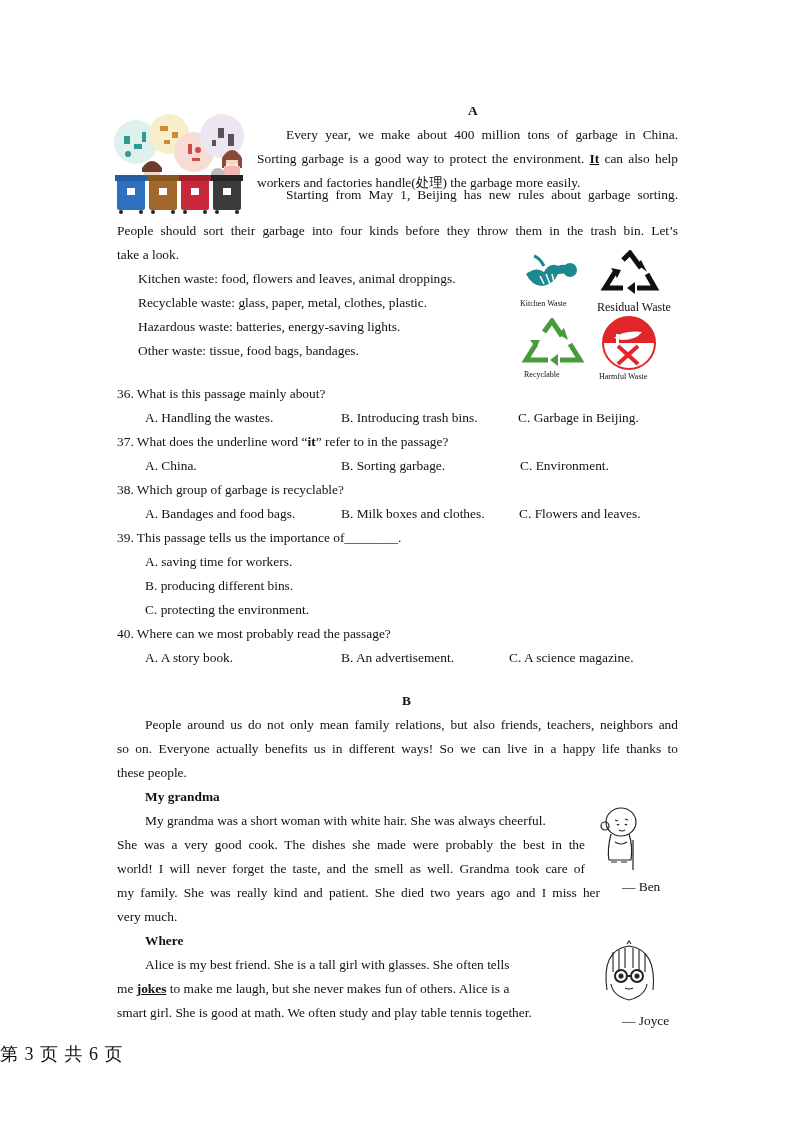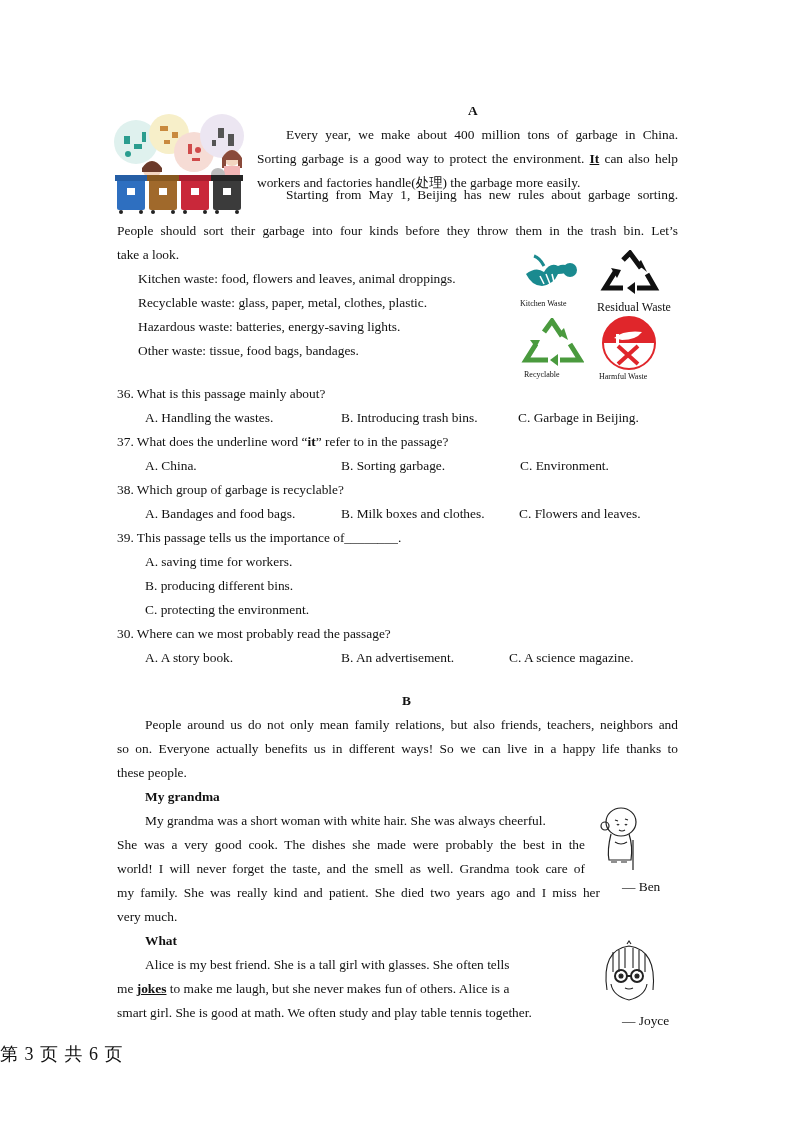--- a/index.html
+++ b/index.html
@@ -176,21 +176,21 @@
 <div class="abs" style="left:117px;top:478px;line-height:24px;">38. Which group of garbage is recyclable?</div>
 <div class="opt" style="left:145px;top:502px;">A. Bandages and food bags.</div>
 <div class="opt" style="left:341px;top:502px;">B. Milk boxes and clothes.</div>
 <div class="opt" style="left:519px;top:502px;">C. Flowers and leaves.</div>
 
 <div class="abs" style="left:117px;top:526px;line-height:24px;">39. This passage tells us the importance of________.</div>
 <div class="opt" style="left:145px;top:550px;">A. saving time for workers.</div>
 <div class="opt" style="left:145px;top:574px;">B. producing different bins.</div>
 <div class="opt" style="left:145px;top:598px;">C. protecting the environment.</div>
 
-<div class="abs" style="left:117px;top:622px;line-height:24px;">30. Where can we most probably read the passage?</div>
+<div class="abs" style="left:117px;top:622px;line-height:24px;">40. Where can we most probably read the passage?</div>
 <div class="opt" style="left:145px;top:646px;">A. A story book.</div>
 <div class="opt" style="left:341px;top:646px;">B. An advertisement.</div>
 <div class="opt" style="left:509px;top:646px;">C. A science magazine.</div>
 
 <div class="abs bold" style="left:402px;top:689px;line-height:24px;">B</div>
 
 <div class="abs justify" style="left:145px;top:713px;width:533px;line-height:24px;">People around us do not only mean family relations, but also friends, teachers, neighbors and</div>
 <div class="line justify" style="top:737px;">so on. Everyone actually benefits us in different ways! So we can live in a happy life thanks to</div>
 <div class="line" style="top:761px;">these people.</div>
 
@@ -209,21 +209,21 @@
       <path d="M20 18 q1 2 2 0 M28 18 q1 2 2 0"></path>
       <path d="M22 24 q3 2 6 0"></path>
     <path d="M14 28 q-4 16 -2 26 h22 q2 -14 -2 -26"></path>
     <path d="M18 36 q6 4 12 0"></path>
     <line x1="36" y1="34" x2="36" y2="64"></line>
     <path d="M14 56 h6 M24 56 h6"></path>
   </svg>
 </div>
 <div class="abs" style="left:622px;top:876px;line-height:22px;">— Ben</div>
 
-<div class="abs bold" style="left:145px;top:929px;line-height:24px;">What</div>
+<div class="abs bold" style="left:145px;top:929px;line-height:24px;">Where</div>
 <div class="abs" style="left:145px;top:953px;line-height:24px;">Alice is my best friend. She is a tall girl with glasses. She often tells</div>
 <div class="abs" style="left:117px;top:977px;line-height:24px;">
   <span>me </span><span class="u">jokes</span><span> to make me laugh, but she never makes fun of others. Alice is a</span>
 </div>
 <div class="abs" style="left:117px;top:1001px;line-height:24px;">smart girl. She is good at math. We often study and play table tennis together.</div>
 
 <div class="abs" style="left:597px;top:940px;width:64px;height:66px;">
   <svg width="64" height="66" viewBox="0 0 64 66" fill="none" stroke="#222" stroke-width="1.1">
     <path d="M10 50 q-6 -40 22 -44 q28 4 24 44"></path>
     <path d="M16 12 v20 M22 10 v22 M28 8 v20 M36 8 v20 M42 10 v22 M48 14 v18"></path>

